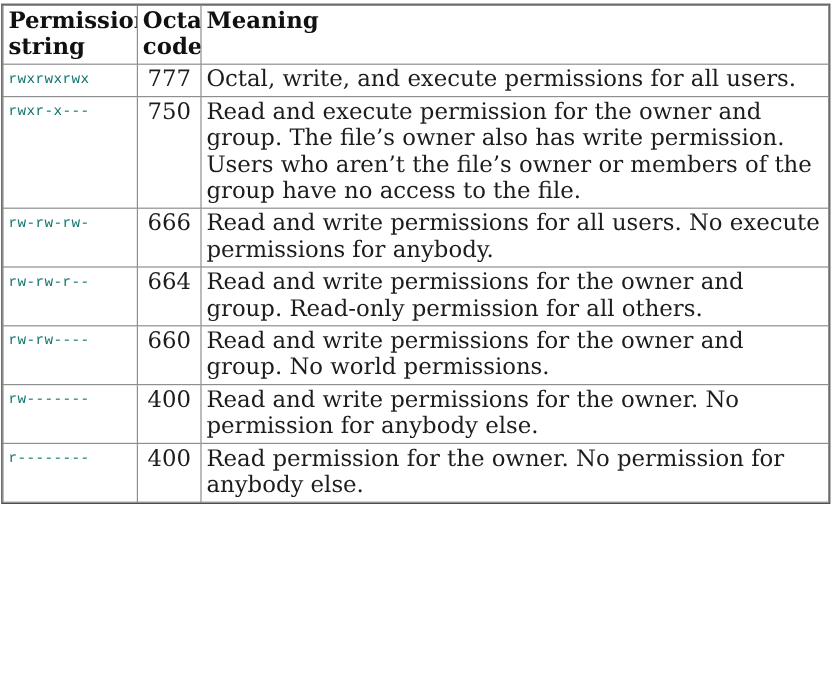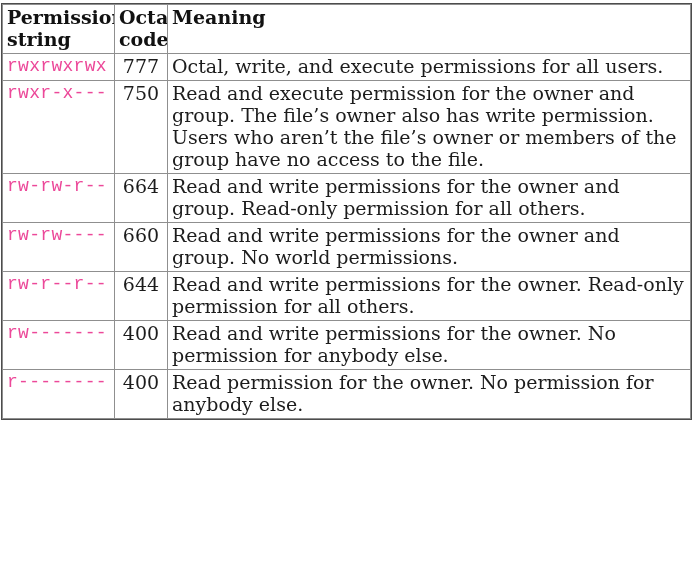--- a/index.html
+++ b/index.html
@@ -34,23 +34,23 @@
     font-size: 19px;
     line-height: 22px;
     overflow: hidden;
   }
   th {
     font-weight: bold;
     color: #111111;
   }
   td.perm-cell {
     font-family: "Liberation Mono", "DejaVu Sans Mono", monospace;
-    font-size: 18px;
+    font-size: 12px;
     letter-spacing: 0.3px;
-    color: #ec4899;
+    color: #0f766e;
     white-space: nowrap;
   }
   td.octal-cell {
     font-feature-settings: "onum";
     text-align: center;
   }
   td.meaning-cell {
     color: #1c1c1c;
   }
 </style>
@@ -76,33 +76,33 @@
         <td class="perm-cell">rwxrwxrwx</td>
         <td class="octal-cell">777</td>
         <td class="meaning-cell">Octal, write, and execute permissions for all users.</td>
       </tr>
       <tr>
         <td class="perm-cell">rwxr-x---</td>
         <td class="octal-cell">750</td>
         <td class="meaning-cell">Read and execute permission for the owner and group. The file’s owner also has write permission. Users who aren’t the file’s owner or members of the group have no access to the file.</td>
       </tr>
       <tr>
+        <td class="perm-cell">rw-rw-rw-</td>
+        <td class="octal-cell">666</td>
+        <td class="meaning-cell">Read and write permissions for all users. No execute permissions for anybody.</td>
+      </tr>
+      <tr>
         <td class="perm-cell">rw-rw-r--</td>
         <td class="octal-cell">664</td>
         <td class="meaning-cell">Read and write permissions for the owner and group. Read-only permission for all others.</td>
       </tr>
       <tr>
         <td class="perm-cell">rw-rw----</td>
         <td class="octal-cell">660</td>
         <td class="meaning-cell">Read and write permissions for the owner and group. No world permissions.</td>
-      </tr>
-      <tr>
-        <td class="perm-cell">rw-r--r--</td>
-        <td class="octal-cell">644</td>
-        <td class="meaning-cell">Read and write permissions for the owner. Read-only permission for all others.</td>
       </tr>
       <tr>
         <td class="perm-cell">rw-------</td>
         <td class="octal-cell">400</td>
         <td class="meaning-cell">Read and write permissions for the owner. No permission for anybody else.</td>
       </tr>
       <tr>
         <td class="perm-cell">r--------</td>
         <td class="octal-cell">400</td>
         <td class="meaning-cell">Read permission for the owner. No permission for anybody else.</td>

